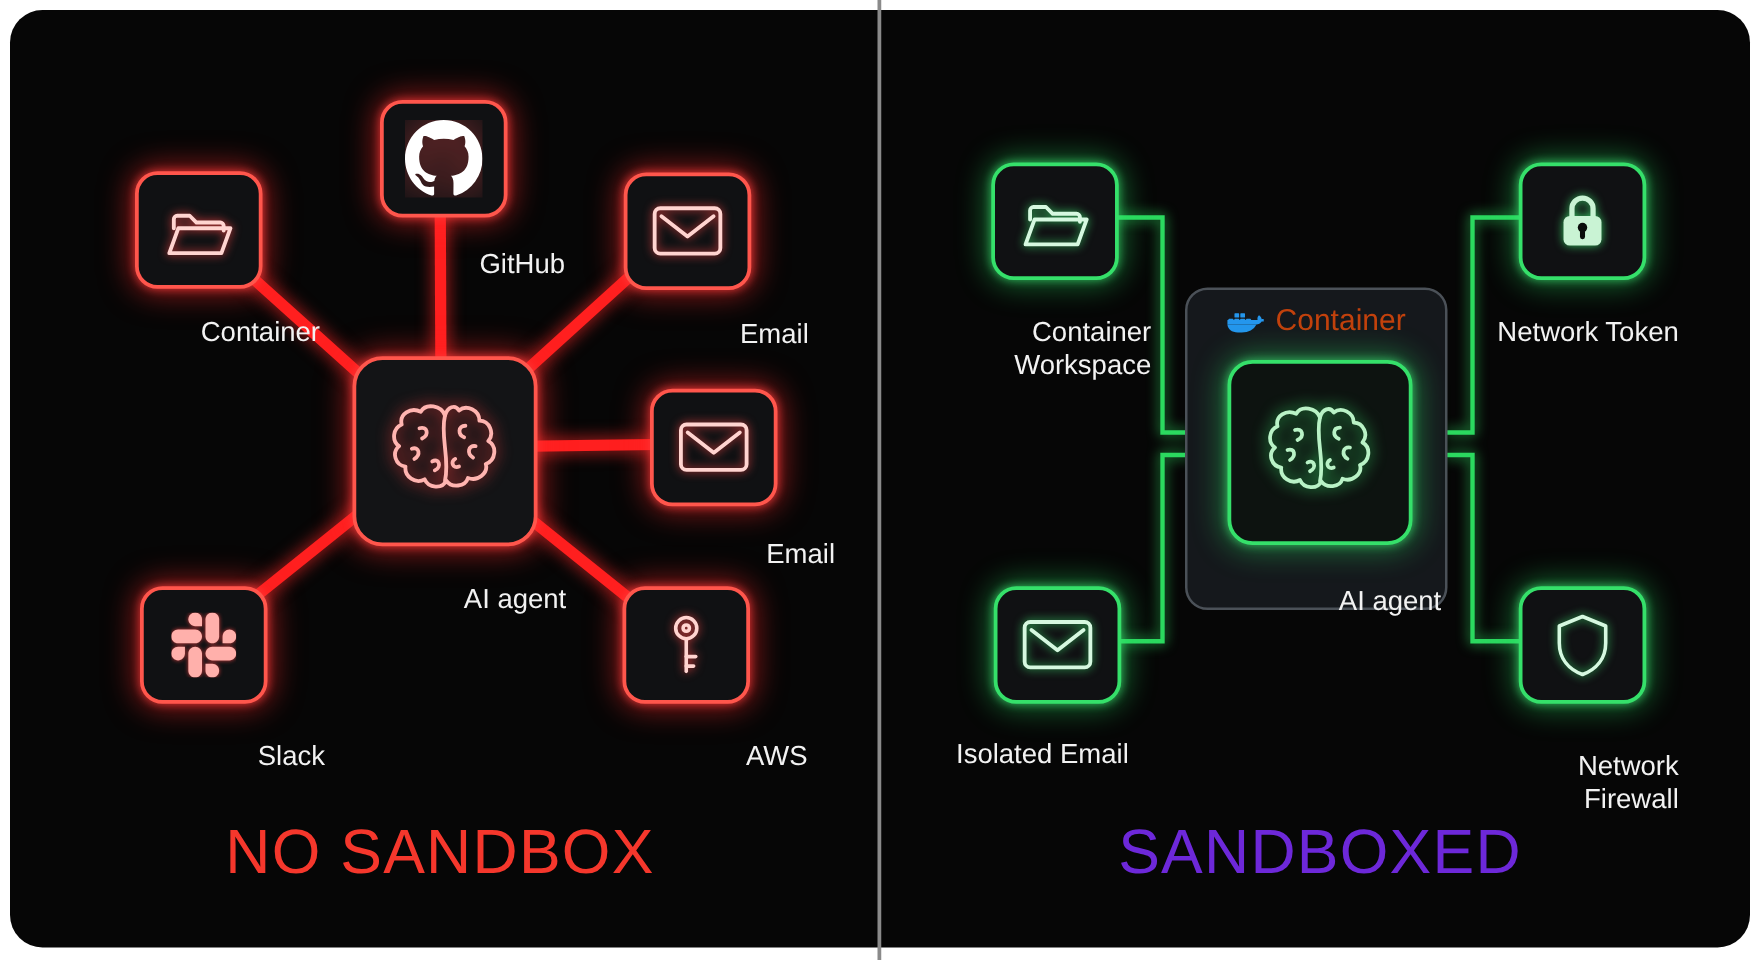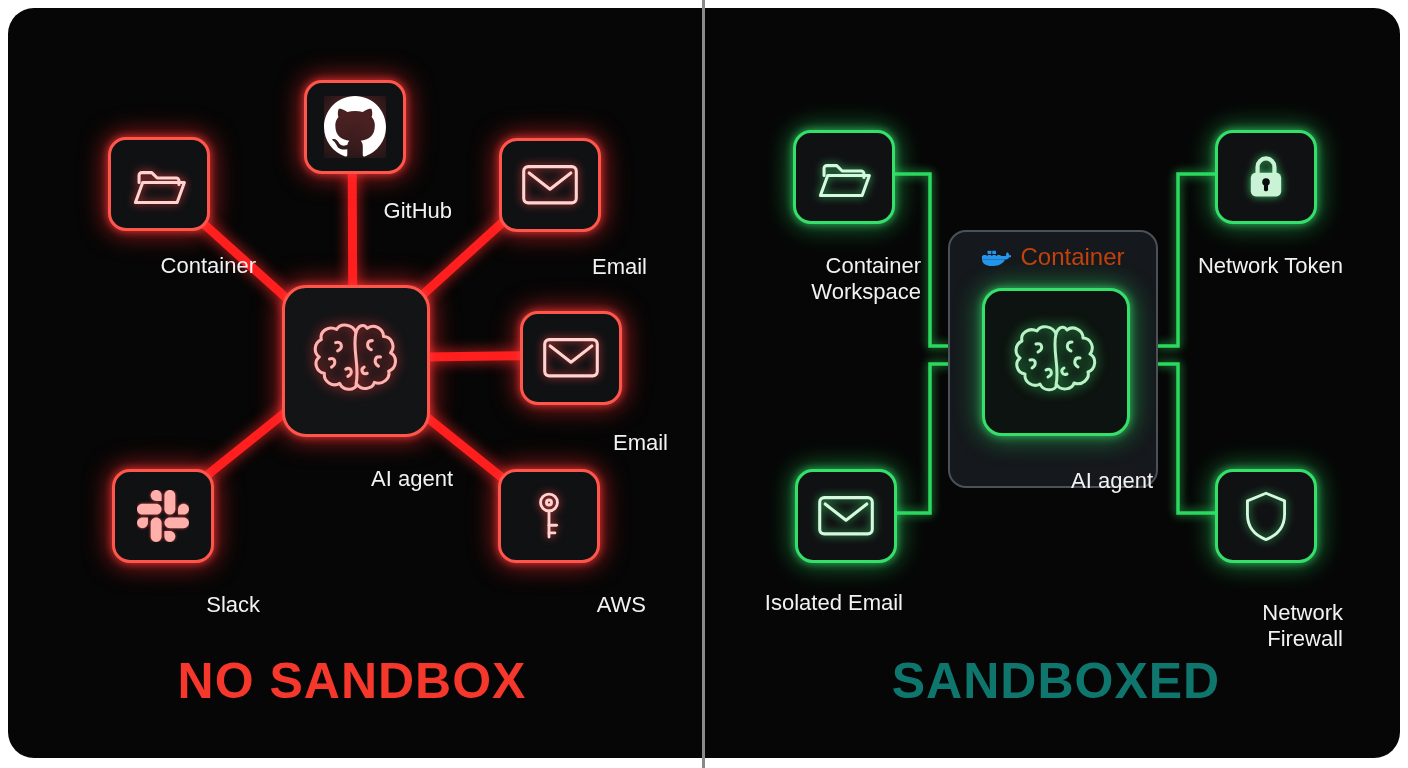--- a/index.html
+++ b/index.html
@@ -50,24 +50,24 @@
   .slack-fill{fill:#ffb0ab;filter:drop-shadow(0 0 4px rgba(255,70,70,.8));}
   .lock-fill{fill:#c9f3d4;}
 
   .node-label{
     position:absolute;color:#f2f2f2;font-size:22px;line-height:1.2;
     text-align:right;
     margin-top:20px;
   }
   .title{
     position:absolute;top:652px;width:704px;text-align:center;
-    font-size:50px;font-weight:bold;letter-spacing:1px;
+    font-size:50px;font-weight:normal;letter-spacing:1px;
   }
   .title.red{left:0;color:#f5372c;}
-  .title.green{left:704px;color:#0f766e;}
+  .title.green{left:704px;color:#6d28d9;}
 
   .container-box{
     position:absolute;left:948px;top:230px;width:210px;height:258px;
     background:#15181c;border:2px solid #4b5158;border-radius:18px;
     box-sizing:border-box;
   }
   .container-header{
     position:absolute;left:948px;top:243px;width:210px;
     display:flex;align-items:center;justify-content:center;gap:9px;
     color:#c2410c;font-size:24px;

